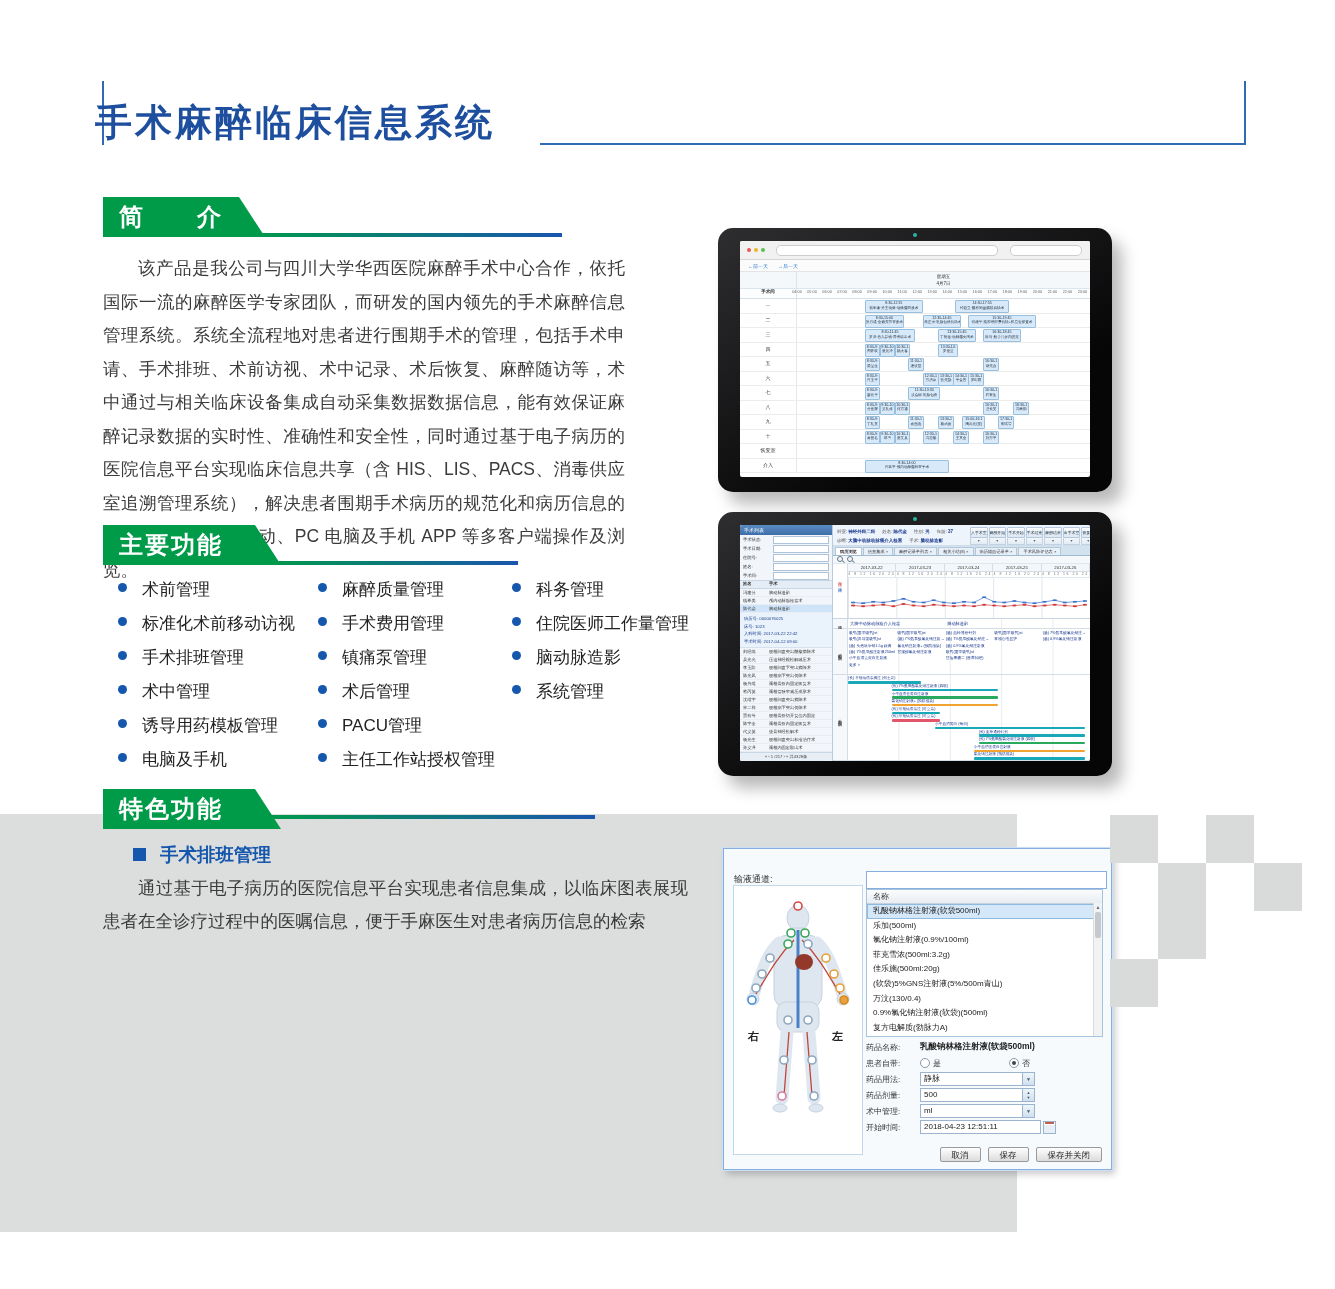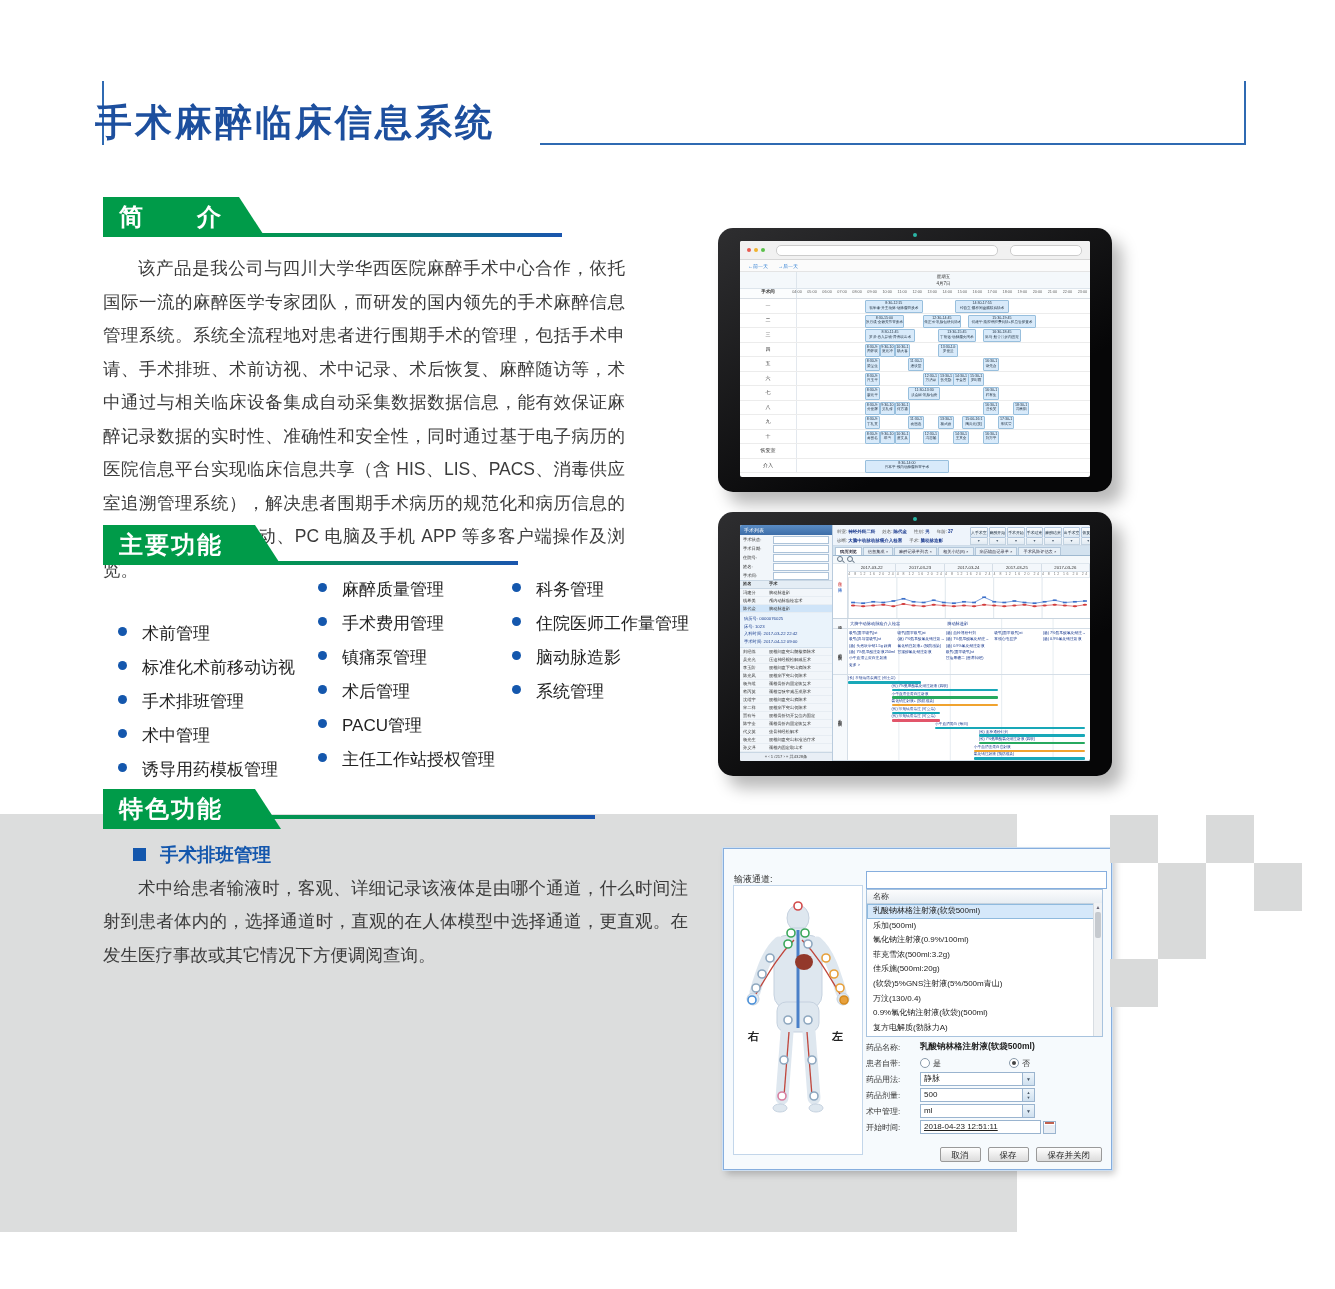--- a/index.html
+++ b/index.html
@@ -440,21 +440,21 @@
           </div>
         </div>
       </div>
   </div>
 </div>
 
 <div class="badge" style="left:103px;top:525px;width:162px;">
   <span>主要功能</span>
 </div>
 <div class="badge-line" style="left:263px;top:561px;width:255px;"></div>
-<div class="mf-col" style="left:118px;margin-top:44px;">
+<div class="mf-col" style="left:118px;">
 
 <div class="mf-item">
       <span class="mf-dot"></span>
       <span>术前管理</span>
     </div>
     <div class="mf-item">
       <span class="mf-dot"></span>
       <span>标准化术前移动访视</span>
     </div>
     <div class="mf-item">
@@ -897,23 +897,23 @@
 <div class="badge-line" style="left:263px;top:815px;width:332px;"></div>
 <div class="feat-wrap">
 
 <div>
       <div class="f-title">
         <span class="f-sq"></span>
         <span>手术排班管理</span>
       </div>
     </div>
     <div>
+      <div class="f-body">通过基于电子病历的医院信息平台实现患者信息集成，以临床图表展现患者在全诊疗过程中的医嘱信息，便于手麻医生对患者病历信息的检索</div>
     </div>
     <div>
-      <div class="f-body">术中给患者输液时，客观、详细记录该液体是由哪个通道，什么时间注射到患者体内的，选择通道时，直观的在人体模型中选择通道，更直观。在发生医疗事故或其它情况下方便调阅查询。</div>
     </div>
   </div>
 
 <div class="dlg">
   <div class="chan-label">输液通道:</div>
 
   <div class="body-box">
     <svg viewBox="0 0 128 240" width="100%" height="100%">
       <g fill="#dde6ef" stroke="#c2cfdd" stroke-width="1" opacity="0.95">
         <ellipse cx="64" cy="18" rx="11" ry="13"></ellipse>
@@ -1007,21 +1007,21 @@
             <span>▲</span>
             <span>▼</span>
           </span></span>
     </div>
     <div class="frow">
       <span class="flab">术中管理:</span>
       <span class="fctl"><span>ml</span><span class="fbtn">▼</span></span>
     </div>
     <div class="frow">
       <span class="flab">开始时间:</span>
-      <span class="fctl" style="width:116px;text-decoration:underline;"><span>2018-04-23 12:51:11</span></span>
+      <span class="fctl" style="width:116px;"><span>2018-04-23 12:51:11</span></span>
       <span class="cal"></span>
     </div>
   </div>
 
   <div class="dlg-btns">
 
   <button class="d lg-btn dlg-btn">取消</button>
       <button class="d lg-btn dlg-btn">保存</button>
       <button class="d lg-btn dlg-btn">保存并关闭</button>
     </div>

